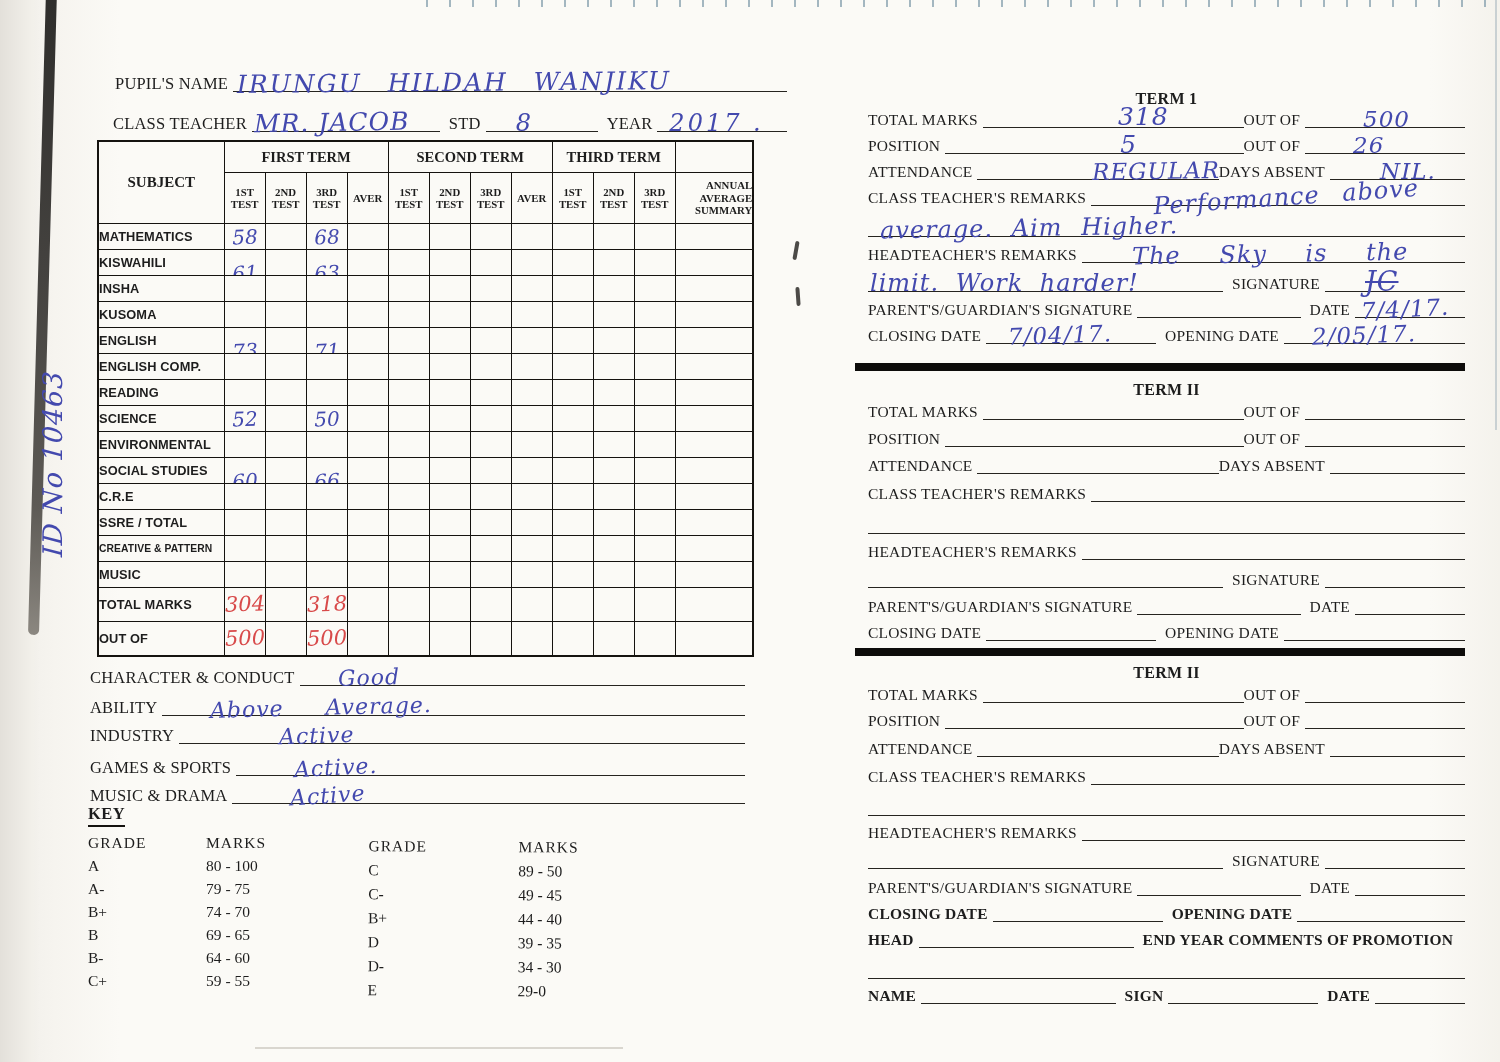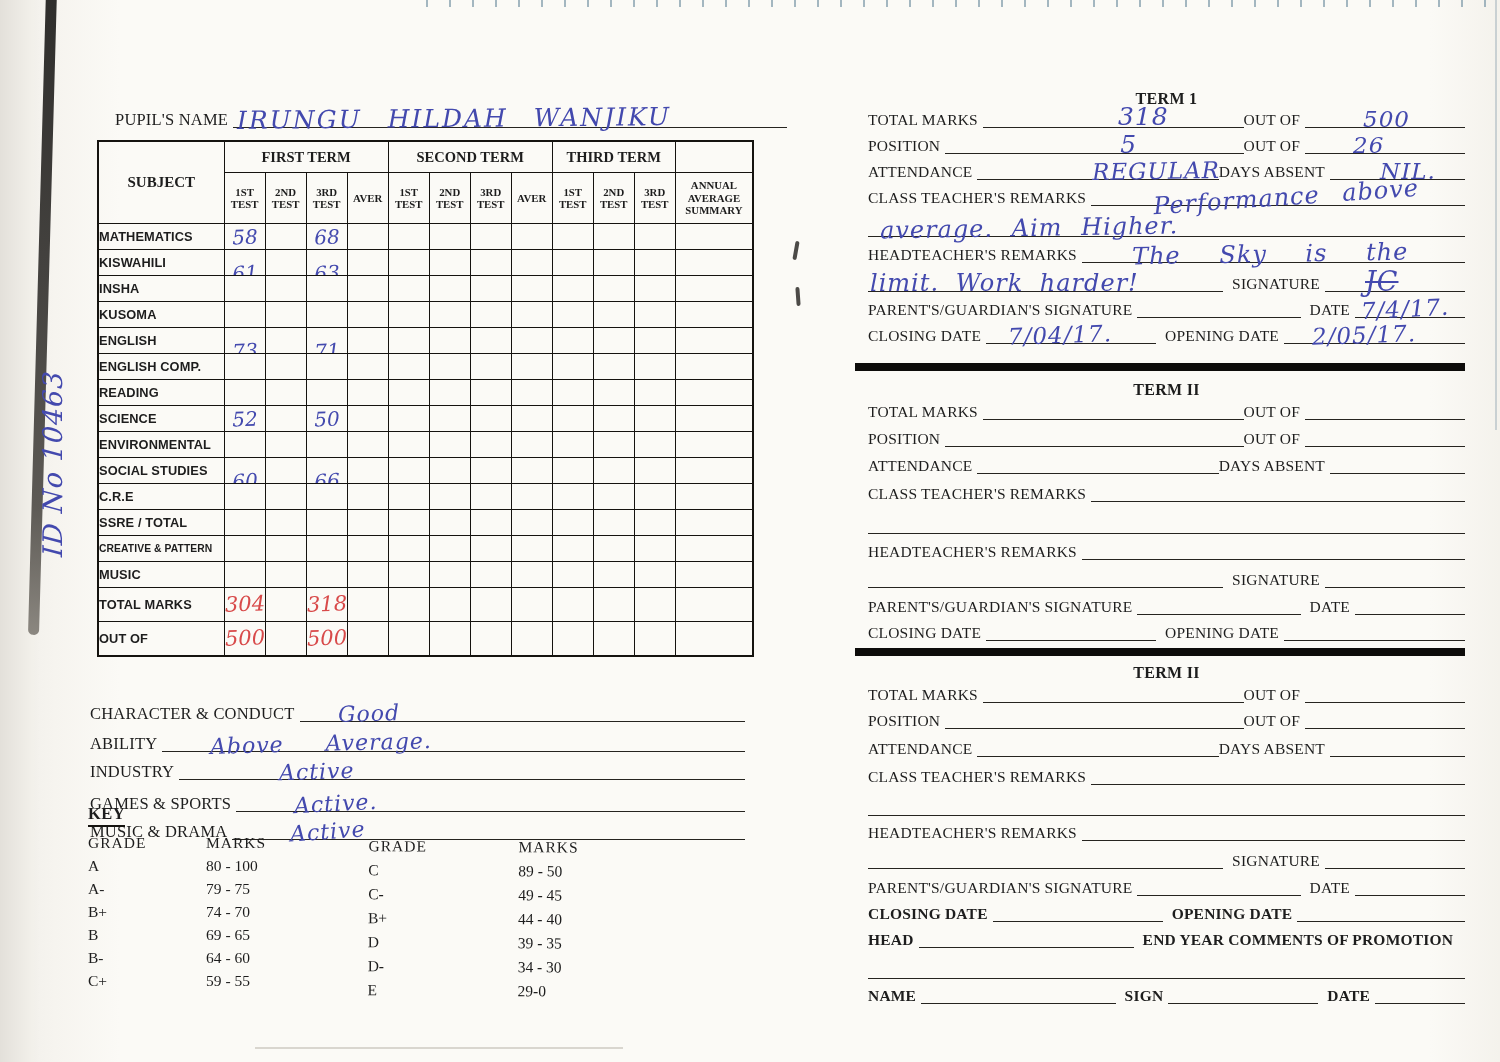--- a/index.html
+++ b/index.html
@@ -21,21 +21,21 @@
   .edge-right{position:absolute;right:3px;top:0;width:2px;height:430px;background:#b7c2c8;opacity:.7;}
   .bottom-shadow{position:absolute;left:255px;top:1047px;width:368px;height:2px;background:#d9d6cf;}
 
   
   .hw{font-family:"DejaVu Serif",serif;font-style:italic;color:var(--ink-blue,#4349ae);
       font-weight:normal;letter-spacing:1px;white-space:nowrap;line-height:1;}
   .red{color:var(--ink-red,#d84a4a);}
 
   
   .lline,.rline{position:absolute;display:flex;align-items:flex-end;height:24px;}
-  .lline{left:113px;width:673px;margin-top:36px;}
+  .lline{left:113px;width:673px;}
   .rline{left:868px;width:597px;}
   .lab{flex:0 0 auto;font-size:16.5px;letter-spacing:.2px;padding-right:5px;line-height:1.05;}
   .rline .lab{font-size:15.5px;}
   .lab.pad{padding-left:9px;}
   .lab.b{font-weight:bold;}
   .seg{position:relative;border-bottom:1.6px solid #26241f;height:100%;text-align:center;}
   .seg.f{flex:1 1 auto;}
   .seg .hw{position:absolute;bottom:-4px;}
 
   
@@ -43,21 +43,21 @@
   .n2{left:2px;font-size:25px;transform:rotate(-1deg);}
   .n3{left:30px;font-size:24px;}
   .n4{left:12px;font-size:24px;letter-spacing:3px;}
 
   table.marks{position:absolute;left:97px;top:140px;border-collapse:collapse;table-layout:fixed;
       border:2.5px solid #15130f;}
   table.marks td{border:1.6px solid #15130f;padding:0;overflow:hidden;}
   .termh{font-weight:bold;font-size:14.5px;text-align:center;height:30px;}
   .subh{font-weight:bold;font-size:15px;text-align:center;}
   .testh{font-weight:bold;font-size:10.8px;text-align:center;line-height:1.12;height:50px;}
-  .annualh{font-weight:bold;font-size:10.8px;text-align:center;line-height:1.2;}
+  .annualh{font-weight:bold;font-size:10.8px;text-align:right;line-height:1.2;}
   tbody tr{height:26px;}
   tbody tr.tall{height:34px;}
   td.subcell{font-family:Liberation Sans, sans-serif;font-weight:bold;font-size:12.8px;padding-left:4px;letter-spacing:.1px;}
   tr.small td.subcell{font-size:10.3px;}
   .hwc{display:block;text-align:center;font-family:"DejaVu Serif",serif;font-style:italic;
       font-size:20px;color:var(--ink-blue,#4349ae);transform:rotate(-2deg);line-height:1;}
   .hwc.shift{transform:translateY(10px) rotate(-3deg);}
   .hwc.red{color:var(--ink-red,#d84a4a);font-size:21px;}
 
   .cl .hw{font-size:22px;}
@@ -91,20 +91,34 @@
   <div class="spine-note hw">ID No 10463</div>
   <div class="staple s1"></div>
   <div class="staple s2"></div>
   <div class="edge-right"></div>
   <div class="bottom-shadow"></div>
 
   <div class="lline" style="top:68px;left:115px;width:672px">
     <span class="lab">PUPIL'S NAME</span>
     <span class="seg f">
         <i class="hw n1">IRUNGU HILDAH WANJIKU</i>
+      </span>
+  </div>
+  <div class="lline" style="top:108px;left:113px;width:674px">
+    <span class="lab">CLASS TEACHER</span>
+    <span class="seg" style="flex:0 0 188px">
+        <i class="hw n2">MR. JACOB</i>
+      </span>
+    <span class="lab pad">STD</span>
+    <span class="seg" style="flex:0 0 112px">
+        <i class="hw n3">8</i>
+      </span>
+    <span class="lab pad">YEAR</span>
+    <span class="seg f">
+        <i class="hw n4">2017 .</i>
       </span>
   </div>
 
   <table class="marks">
     <colgroup>
       <col style="width:126px">
       <col style="width:41px">
         <col style="width:41px">
         <col style="width:41px">
         <col style="width:41px">

